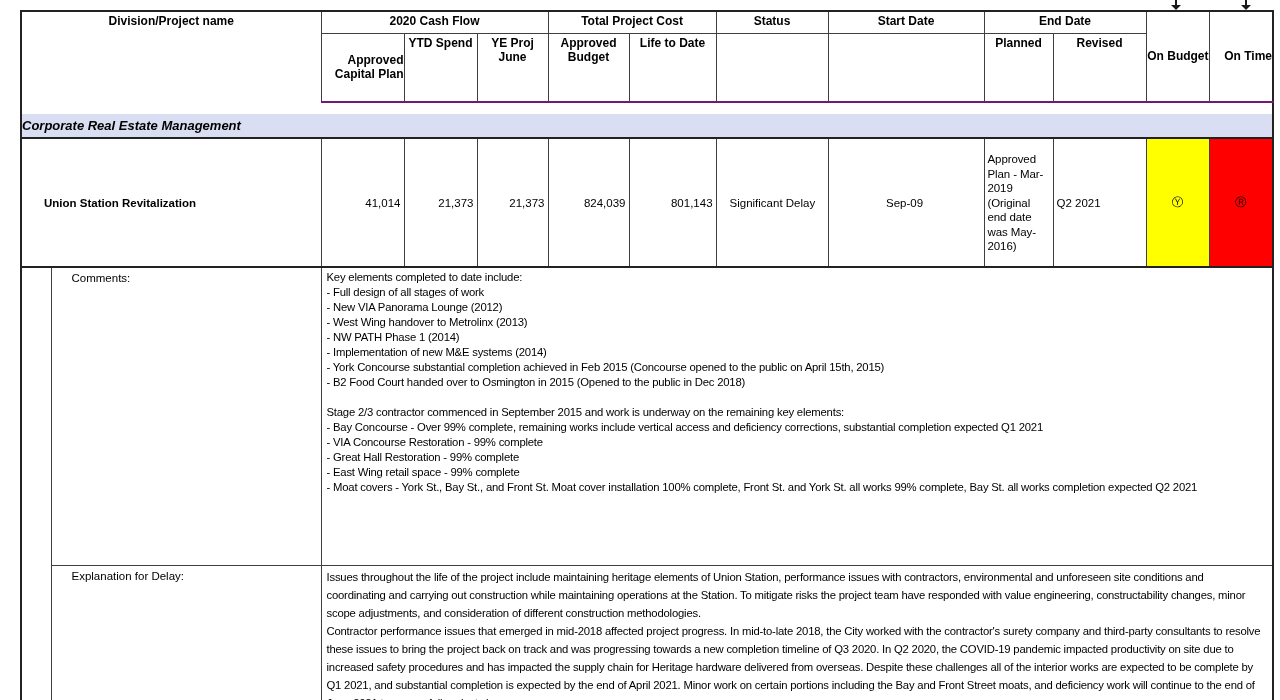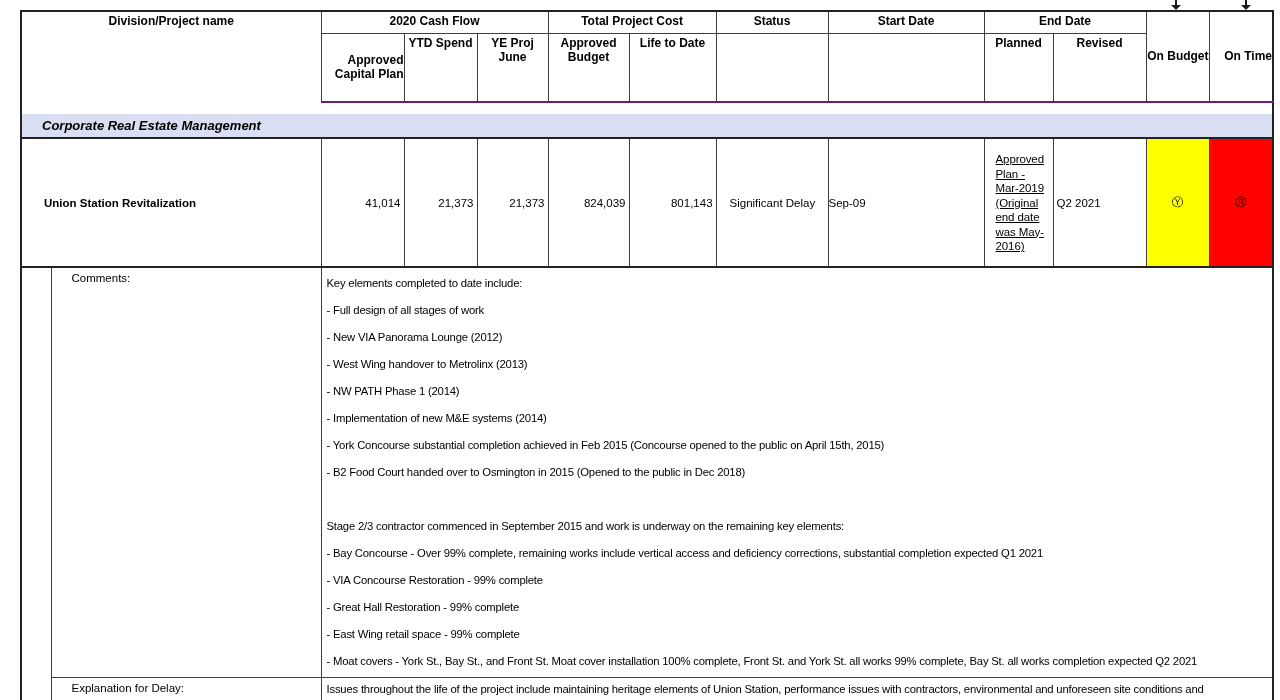--- a/index.html
+++ b/index.html
@@ -28,44 +28,44 @@
 
   
   th.h{font-weight:bold;font-size:12px;line-height:13.5px;text-align:center;padding-top:3px;margin-top:36px;}
   th.mid{vertical-align:middle;padding-top:0;text-align:right;}
   tr.h1 th{height:18px;}
   tr.h2 th,tr.h2 td{height:64px;}
 
   .gaprow td{height:11px;border-bottom:none;}
   .sectionrow td{
     height:23px;background:#dadef2;border-bottom:2px solid #222;
-    font-weight:bold;font-style:italic;font-size:13px;vertical-align:middle;padding-left:20px;
+    font-weight:bold;font-style:italic;font-size:13px;vertical-align:middle;padding-left:0;
   }
 
   
   tr.project td{height:122px;vertical-align:middle;font-size:11.5px;}
   td.pname{font-weight:bold;font-size:12px;padding-left:22px;}
   td.num{text-align:right;padding-right:3px;}
   td.statusc{padding-left:13px;}
-  td.startc{text-align:left;padding-right:3px;}
-  td.plannedc{vertical-align:top;padding:3px 2px 2px 11px;font-size:11.2px;line-height:14.5px;letter-spacing:-0.1px;text-decoration:underline;}
+  td.startc{text-align:center;padding-right:3px;}
+  td.plannedc{vertical-align:top;padding:3px 2px 2px 3px;font-size:11.2px;line-height:14.5px;letter-spacing:-0.1px;}
   td.revisedc{padding-left:3px;border-radius:16px;}
   td.flag{text-align:center;font-family:"DejaVu Sans",sans-serif;font-size:16px;}
   td.flag-yellow{background:#ffff00;}
   td.flag-red{background:#ff0000;}
 
   
   td.indent{width:30px;}
   td.lbl{vertical-align:top;padding:4px 2px 0 20px;font-size:11.5px;}
   td.longtext{
     vertical-align:top;padding:2px 8px 2px 5px;
     font-size:11.3px;letter-spacing:-0.2px;white-space:pre-line;
   }
   tr.comments td{height:293px;}
-  tr.comments td.longtext{line-height:27px;}
+  tr.comments td.longtext{line-height:15px;}
   tr.explanation td{height:147px;}
   tr.explanation td.longtext{line-height:18px;}
 </style>
 </head>
 <body>
 
 <div class="canvas">
 
   <div class="arrow arrow-budget">
     <div class="stem"></div>

